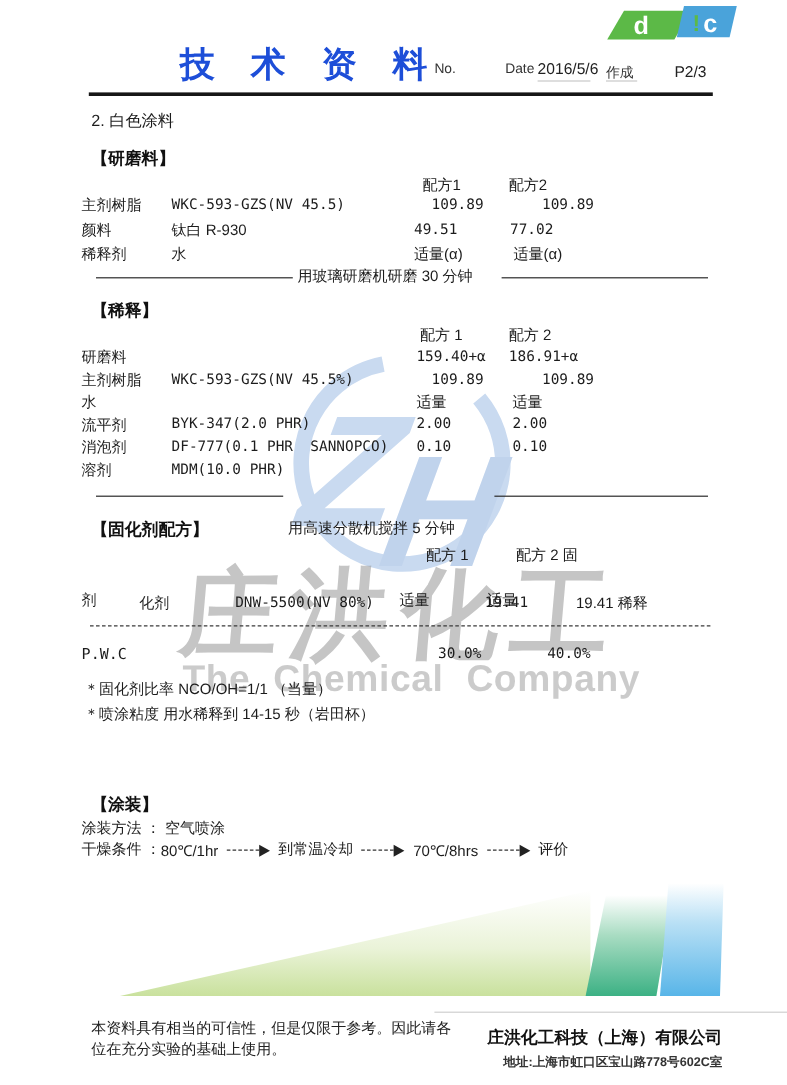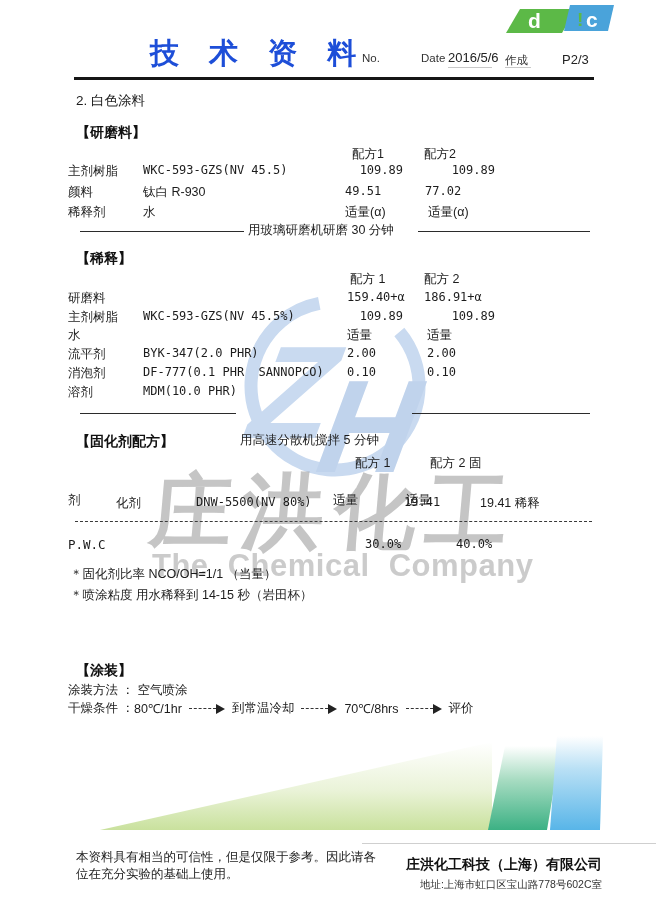--- a/index.html
+++ b/index.html
@@ -46,21 +46,21 @@
   
   .wm{position:absolute;pointer-events:none;}
   .wm-cn{left:150px;top:458px;font-size:82px;font-weight:bold;letter-spacing:10px;
     color:#9f9f9f;opacity:.6;font-family:"DejaVu Serif",serif;transform:skewX(-5deg);white-space:pre;}
   .wm-en{left:152px;top:548px;font-size:31px;font-weight:bold;color:#c3c3c3;opacity:.85;
     word-spacing:10px;letter-spacing:.5px;white-space:pre;}
   
   .foot-line{left:362px;top:843px;width:294px;height:1px;background:#cfcfcf;}
   .disclaimer{left:76px;top:849px;font-size:12.5px;line-height:16.5px;color:#222;white-space:pre;}
   .company{right:54px;top:856px;font-size:14px;font-weight:bold;text-align:right;color:#111;}
-  .address{right:54px;top:878px;font-size:10.5px;color:#333;text-align:right;}
+  .address{right:54px;top:878px;font-size:10.5px;color:#333;text-align:right;font-weight:bold;}
 </style>
 </head>
 <body>
 
 <div class="page">
 
   <svg class="wm" style="left:200px;top:288px;" width="270" height="205" viewBox="0 0 270 205">
     <circle cx="135" cy="98" r="84" fill="none" stroke="#c9daf0" stroke-width="13" stroke-dasharray="438 90" transform="rotate(-40 135 98)"></circle>
     <g transform="translate(14,0) skewX(-10)">
       <text x="58" y="150" font-size="132" font-weight="bold" font-style="italic" font-family="Liberation Sans, sans-serif" fill="#c9daf0">Z</text>

